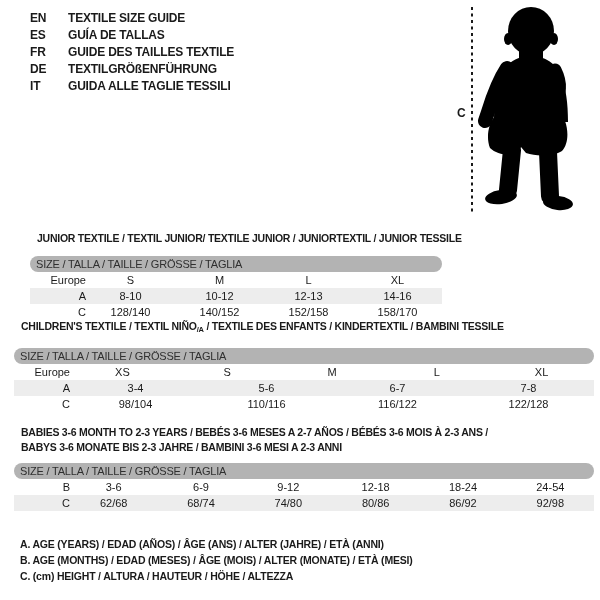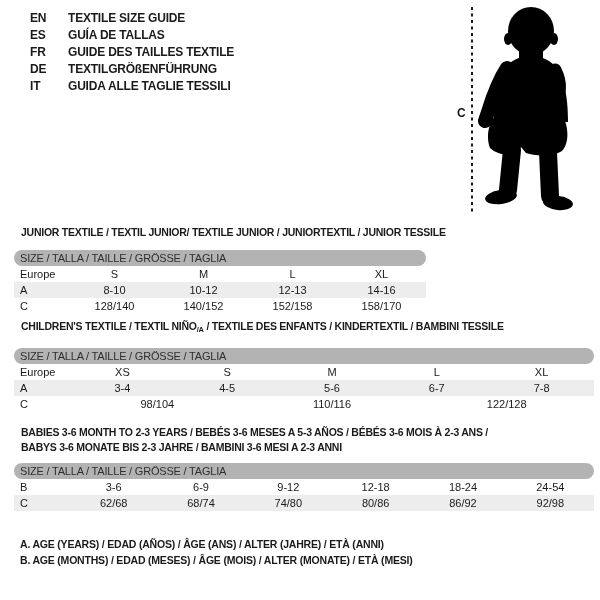--- a/index.html
+++ b/index.html
@@ -25,41 +25,41 @@
 
   
   .figure-svg { position: absolute; left: 455px; top: 4px; width: 130px; height: 212px; }
   .figure-label {
     position: absolute; left: 457px; top: 106px;
     font-weight: bold; font-size: 12px;
   }
 
   
   .size-table { position: absolute; left: 14px; }
-  .t1 { top: 226px; width: 412px; }
+  .t1 { top: 232px; width: 412px; margin-left: 16px; }
   .t2 { top: 320px; width: 580px; }
   .t3 { top: 425px; width: 580px; }
 
   .table-title {
     font-weight: bold; font-size: 10.5px; letter-spacing: -0.25px;
     line-height: 12px; padding-left: 7px; white-space: nowrap;
   }
   .t3 .table-title { line-height: 15px; }
   .title-sub { font-size: 7.5px; vertical-align: -2px; }
 
   .size-bar {
     margin-top: 12px; height: 16px; line-height: 16px;
     background: #b3b3b3; padding-left: 6px;
     font-size: 11px; color: #2f2f2f; letter-spacing: -0.2px; white-space: nowrap; border-radius: 8px;
   }
   .t3 .size-bar { margin-top: 8px; }
 
   .trow { display: flex; height: 16px; line-height: 16px; font-size: 11px; }
   .trow.shaded { background: #ededed; }
-  .tlabel { width: 56px; padding-left: 6px; white-space: nowrap; }
+  .tlabel { width: 56px; padding-left: 6px; white-space: nowrap; text-align: right; }
   .tcell { flex: 1 1 0; text-align: center; white-space: nowrap; }
 
   
   .footnotes { position: absolute; left: 20px; top: 536px; }
   .footnote {
     height: 16px; line-height: 16px;
     font-weight: bold; font-size: 10.5px; letter-spacing: -0.2px; white-space: nowrap;
   }
 </style>
 </head>
@@ -143,35 +143,35 @@
       <span class="tlabel">Europe</span>
       <span class="tcell">XS</span>
       <span class="tcell">S</span>
       <span class="tcell">M</span>
       <span class="tcell">L</span>
       <span class="tcell">XL</span>
     </div>
     <div class="trow shaded">
       <span class="tlabel">A</span>
       <span class="tcell">3-4</span>
-      <span class="tcell">4-5</span>
       <span class="tcell">5-6</span>
       <span class="tcell">6-7</span>
       <span class="tcell">7-8</span>
     </div>
     <div class="trow">
       <span class="tlabel">C</span>
       <span class="tcell">98/104</span>
       <span class="tcell">110/116</span>
+      <span class="tcell">116/122</span>
       <span class="tcell">122/128</span>
     </div>
   </div>
 
   <div class="size-table t3">
-    <div class="table-title">BABIES 3-6 MONTH TO 2-3 YEARS / BEBÉS 3-6 MESES A 5-3 AÑOS / BÉBÉS 3-6 MOIS À 2-3 ANS /</div>
+    <div class="table-title">BABIES 3-6 MONTH TO 2-3 YEARS / BEBÉS 3-6 MESES A 2-7 AÑOS / BÉBÉS 3-6 MOIS À 2-3 ANS /</div>
     <div class="table-title">BABYS 3-6 MONATE BIS 2-3 JAHRE / BAMBINI 3-6 MESI A 2-3 ANNI</div>
     <div class="size-bar">SIZE / TALLA / TAILLE / GRÖSSE / TAGLIA</div>
     <div class="trow">
       <span class="tlabel">B</span>
       <span class="tcell">3-6</span>
       <span class="tcell">6-9</span>
       <span class="tcell">9-12</span>
       <span class="tcell">12-18</span>
       <span class="tcell">18-24</span>
       <span class="tcell">24-54</span>
@@ -183,15 +183,16 @@
       <span class="tcell">74/80</span>
       <span class="tcell">80/86</span>
       <span class="tcell">86/92</span>
       <span class="tcell">92/98</span>
     </div>
   </div>
 
   <div class="footnotes">
     <div class="footnote">A. AGE (YEARS) / EDAD (AÑOS) / ÂGE (ANS) / ALTER (JAHRE) / ETÀ (ANNI)</div>
     <div class="footnote">B. AGE (MONTHS) / EDAD (MESES) / ÂGE (MOIS) / ALTER (MONATE) / ETÀ (MESI)</div>
+    <div class="footnote">C. (cm) HEIGHT / ALTURA / HAUTEUR / HÖHE / ALTEZZA</div>
   </div>
 
 </div>
 
 </body></html>

